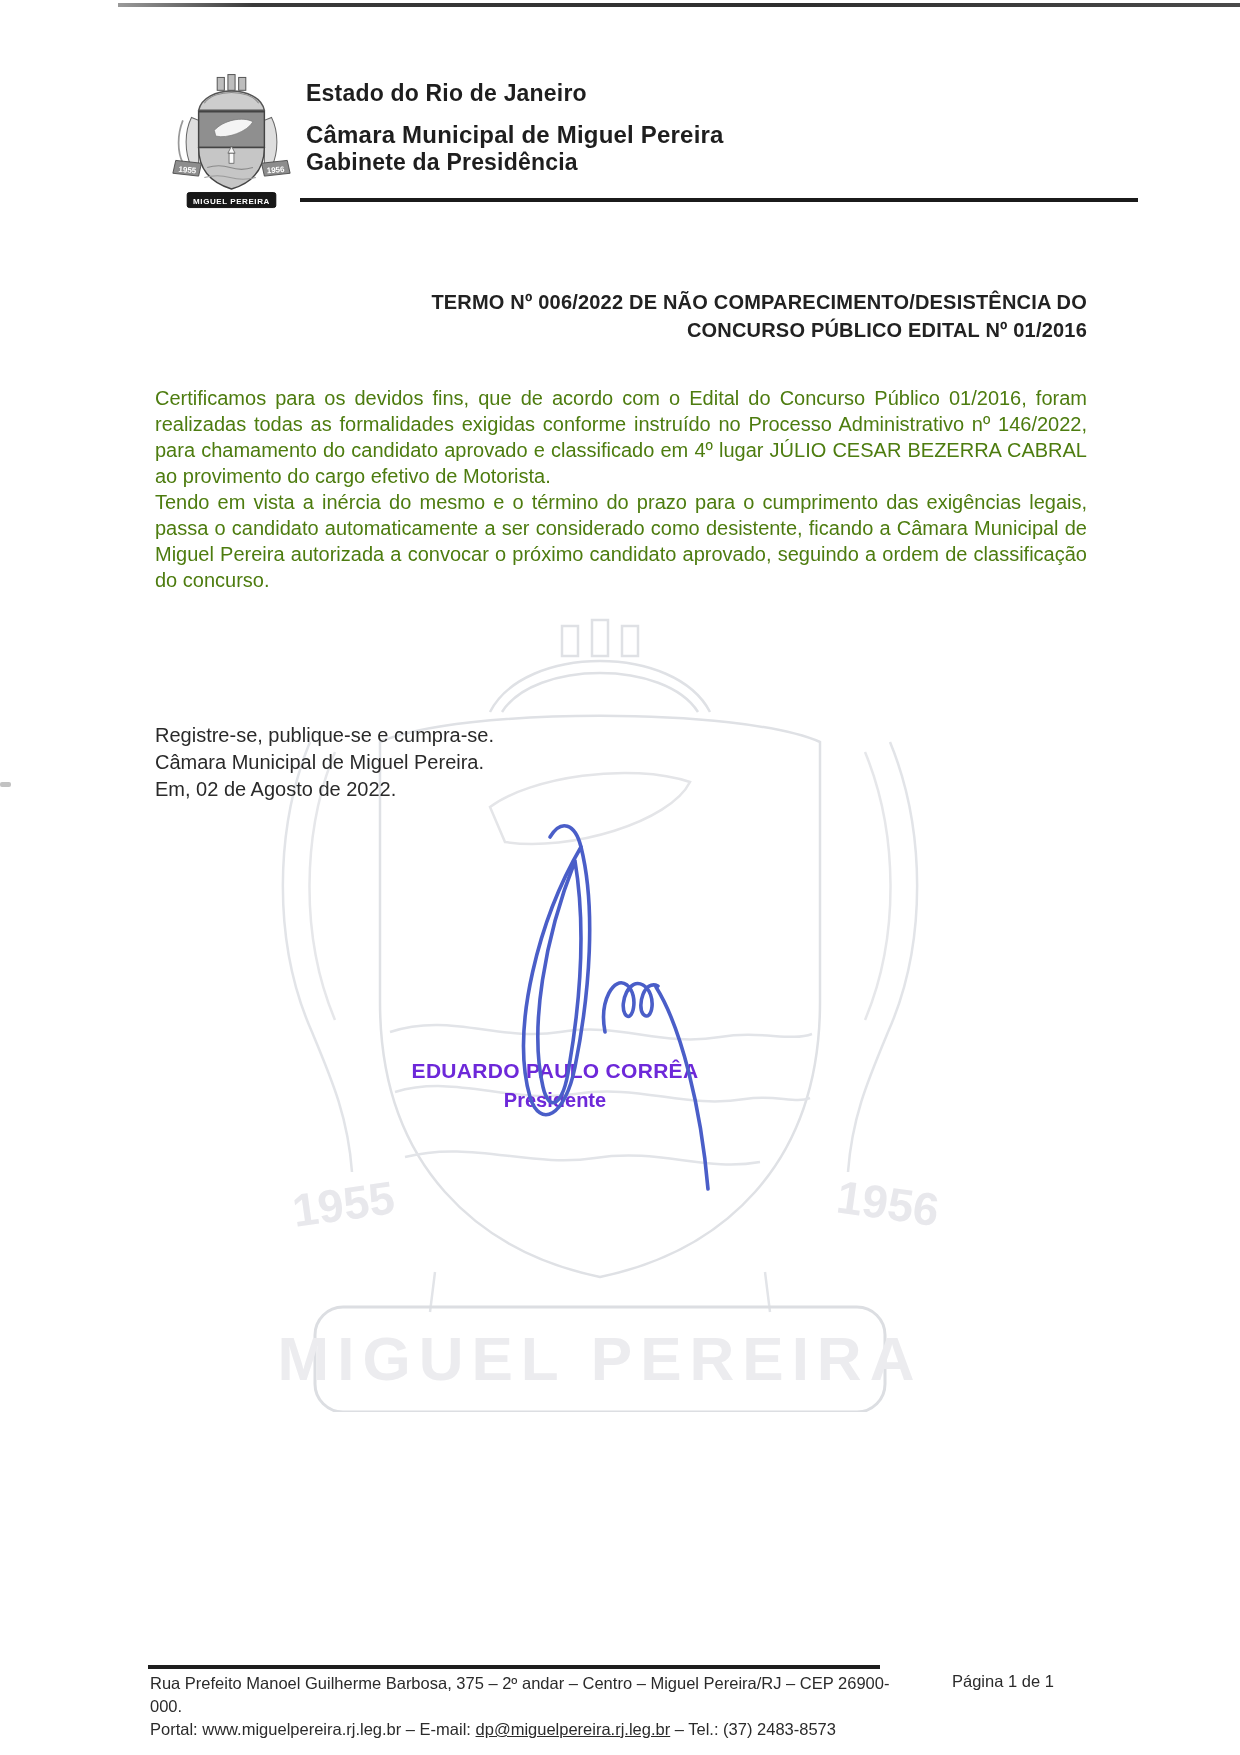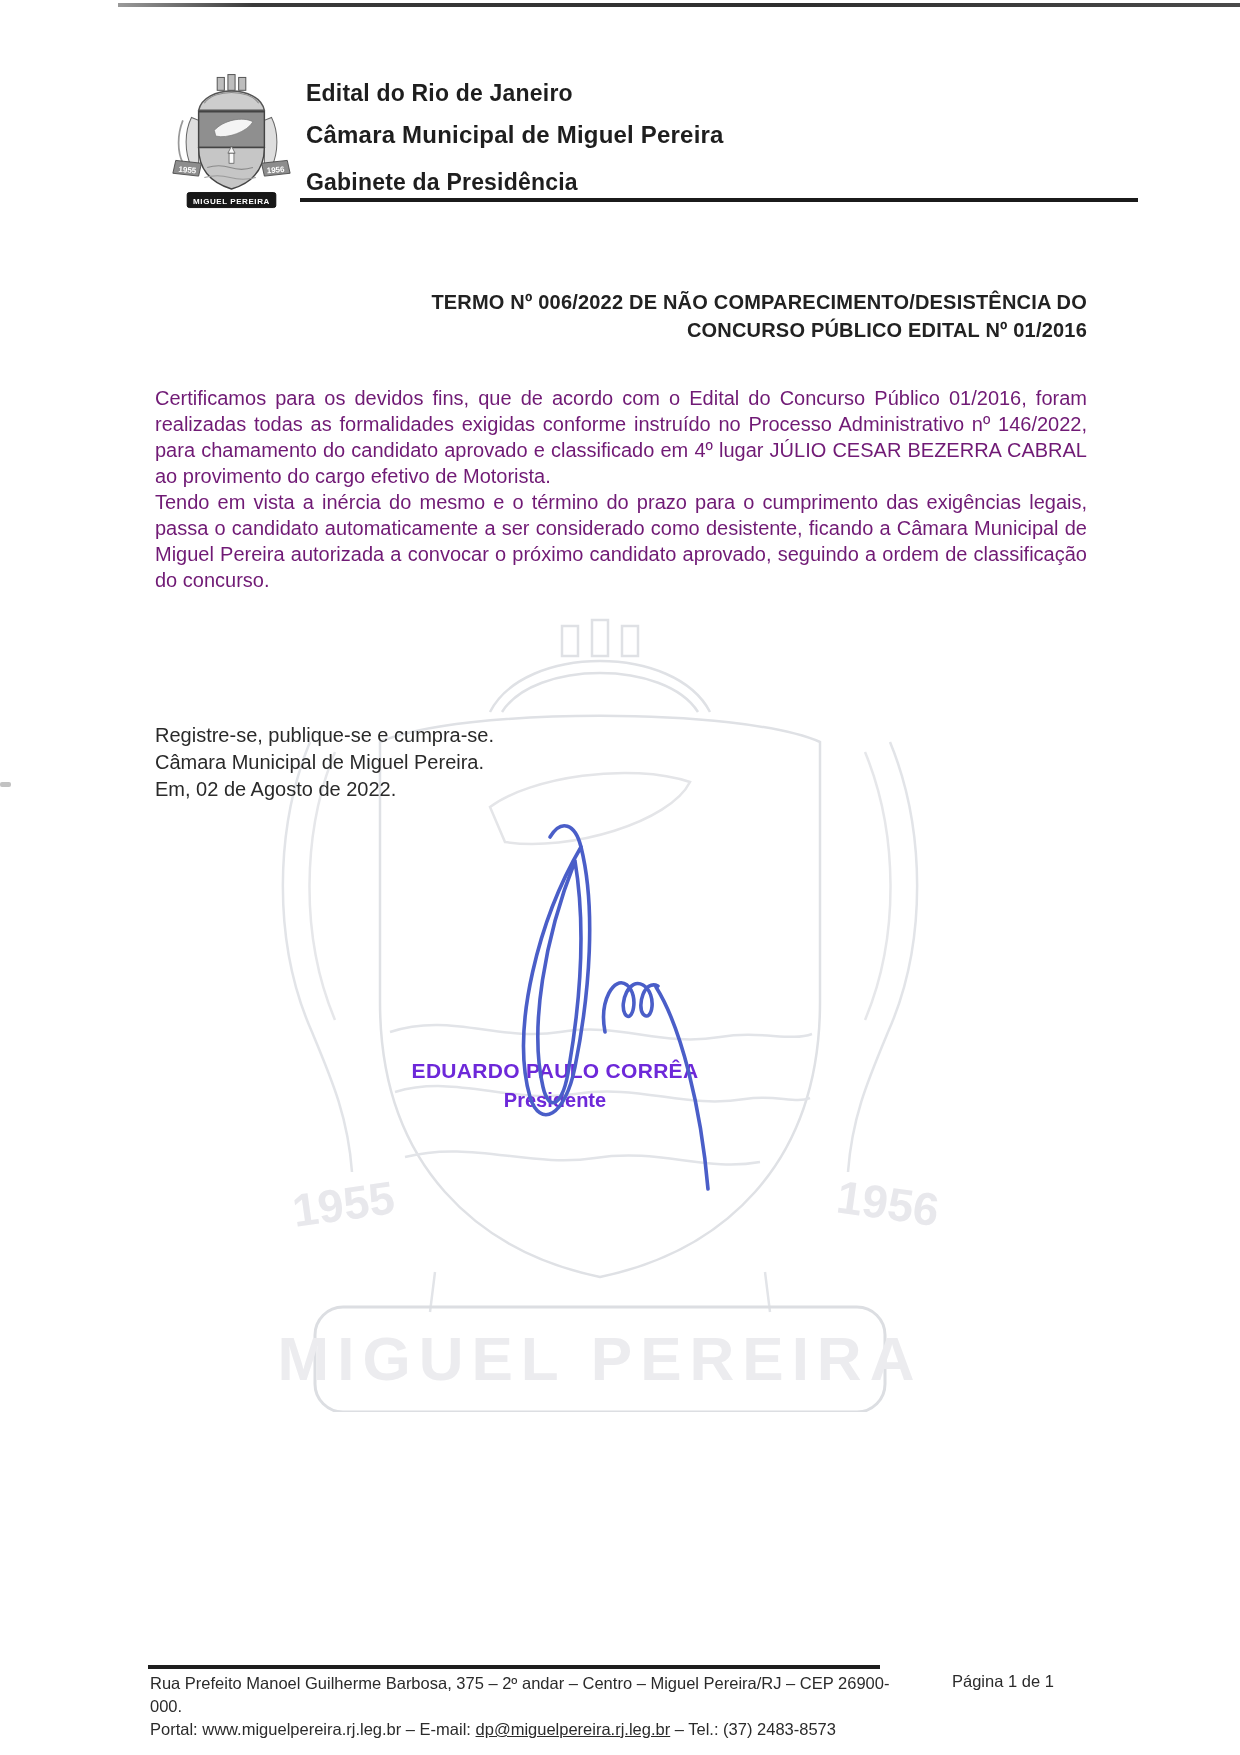--- a/index.html
+++ b/index.html
@@ -24,38 +24,38 @@
   .scan-left-mark {
     position: absolute; left: 0; top: 782px;
     width: 11px; height: 5px; background: #c2c2c2; border-radius: 2px;
   }
 
   
   .logo { position: absolute; left: 160px; top: 66px; width: 143px; height: 143px; }
   .header-text { position: absolute; left: 306px; top: 80px; color: #1e1e1e; }
   .header-line1 { font-size: 23px; font-weight: bold; letter-spacing: 0.2px; }
   .header-line2 { font-size: 24px; font-weight: bold; margin-top: 14px; letter-spacing: 0.2px; }
-  .header-line3 { font-size: 23px; font-weight: bold; margin-top: 20px; letter-spacing: 0.2px; }
+  .header-line3 { font-size: 23px; font-weight: bold; margin-top: 0; letter-spacing: 0.2px; }
   .header-rule {
     position: absolute; left: 300px; top: 198px;
     width: 838px; height: 4px; background: #1b1b1b;
   }
 
   
   .doc-title {
     position: absolute; left: 155px; top: 288px; width: 932px;
     text-align: right; font-weight: bold; font-size: 20px; line-height: 28px;
     color: #222222; z-index: 1; letter-spacing: 0.2px;
   }
 
   
   .doc-body {
     position: absolute; left: 155px; top: 385px; width: 932px;
     font-size: 20px; line-height: 26px; text-align: justify;
-    color: #701a75; z-index: 1;
+    color: #4d7c0f; z-index: 1;
   }
   .doc-body p { margin: 0; }
 
   
   .closing {
     position: absolute; left: 155px; top: 722px; width: 800px;
     text-align: left; font-size: 20px; line-height: 27px;
     color: #2a2a2a; z-index: 1;
   }
 
@@ -157,21 +157,21 @@
     <path d="M11,66 L29,68 L27,77 L9,75 Z" fill="#8d8d8d" stroke="#444" stroke-width="0.6"></path>
     <path d="M71,68 L89,66 L91,75 L73,77 Z" fill="#8d8d8d" stroke="#444" stroke-width="0.6"></path>
     <text x="19" y="74.5" font-size="5.6" font-weight="bold" fill="#ffffff" text-anchor="middle" transform="rotate(5 19 74.5)">1955</text>
     <text x="81" y="74.5" font-size="5.6" font-weight="bold" fill="#ffffff" text-anchor="middle" transform="rotate(-5 81 74.5)">1956</text>
 
     <rect x="19" y="88.5" width="62" height="10.5" rx="1.5" fill="#171717" stroke="#000" stroke-width="0.6"></rect>
     <text x="50" y="96.4" font-size="5.6" font-weight="bold" letter-spacing="0.4" fill="#fdfdfd" text-anchor="middle">MIGUEL PEREIRA</text>
   </svg>
 
   <div class="header-text">
-    <div class="header-line1">Edital do Rio de Janeiro</div>
+    <div class="header-line1">Estado do Rio de Janeiro</div>
     <div class="header-line2">Câmara Municipal de Miguel Pereira</div>
     <div class="header-line3">Gabinete da Presidência</div>
   </div>
   <div class="header-rule"></div>
 
   <div class="doc-title">
     <div>TERMO Nº 006/2022 DE NÃO COMPARECIMENTO/DESISTÊNCIA DO</div>
     <div>CONCURSO PÚBLICO EDITAL Nº 01/2016</div>
   </div>
 

